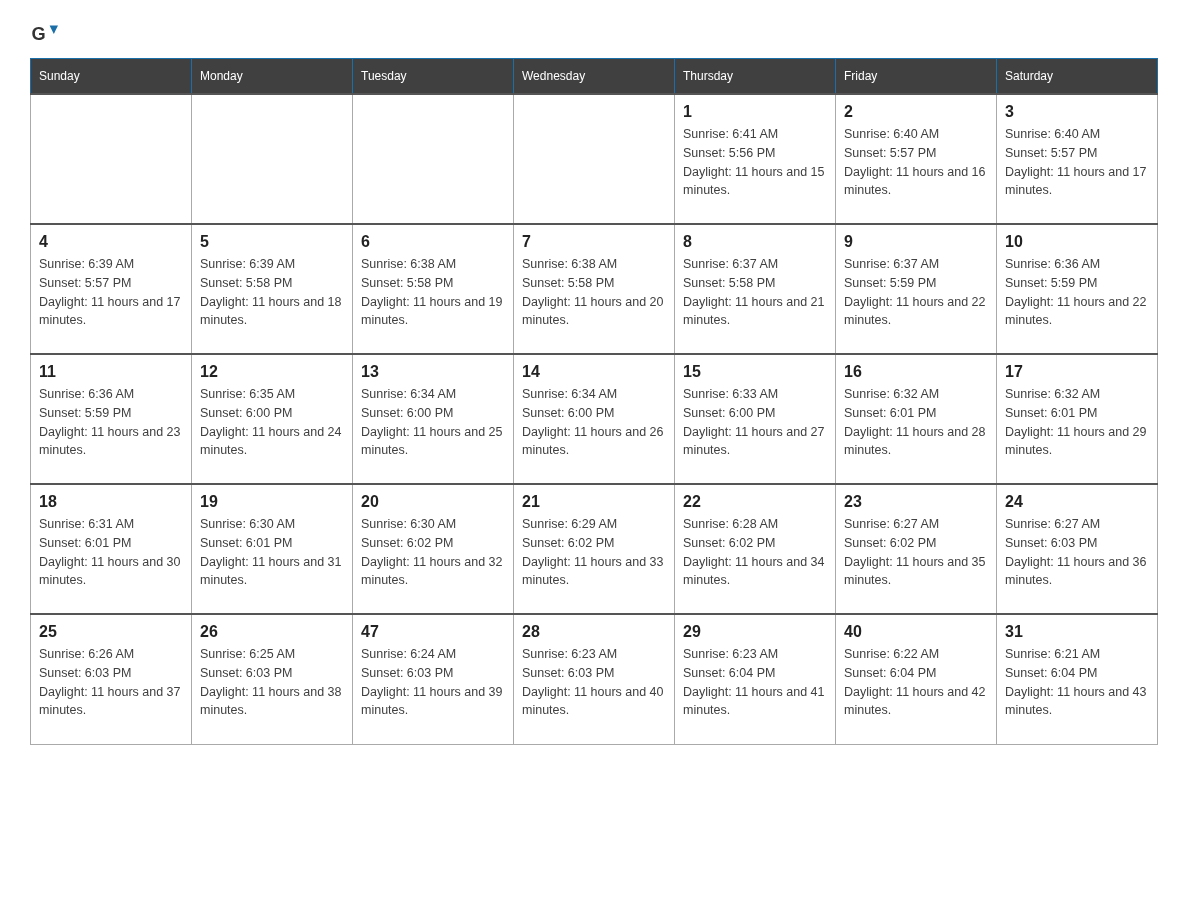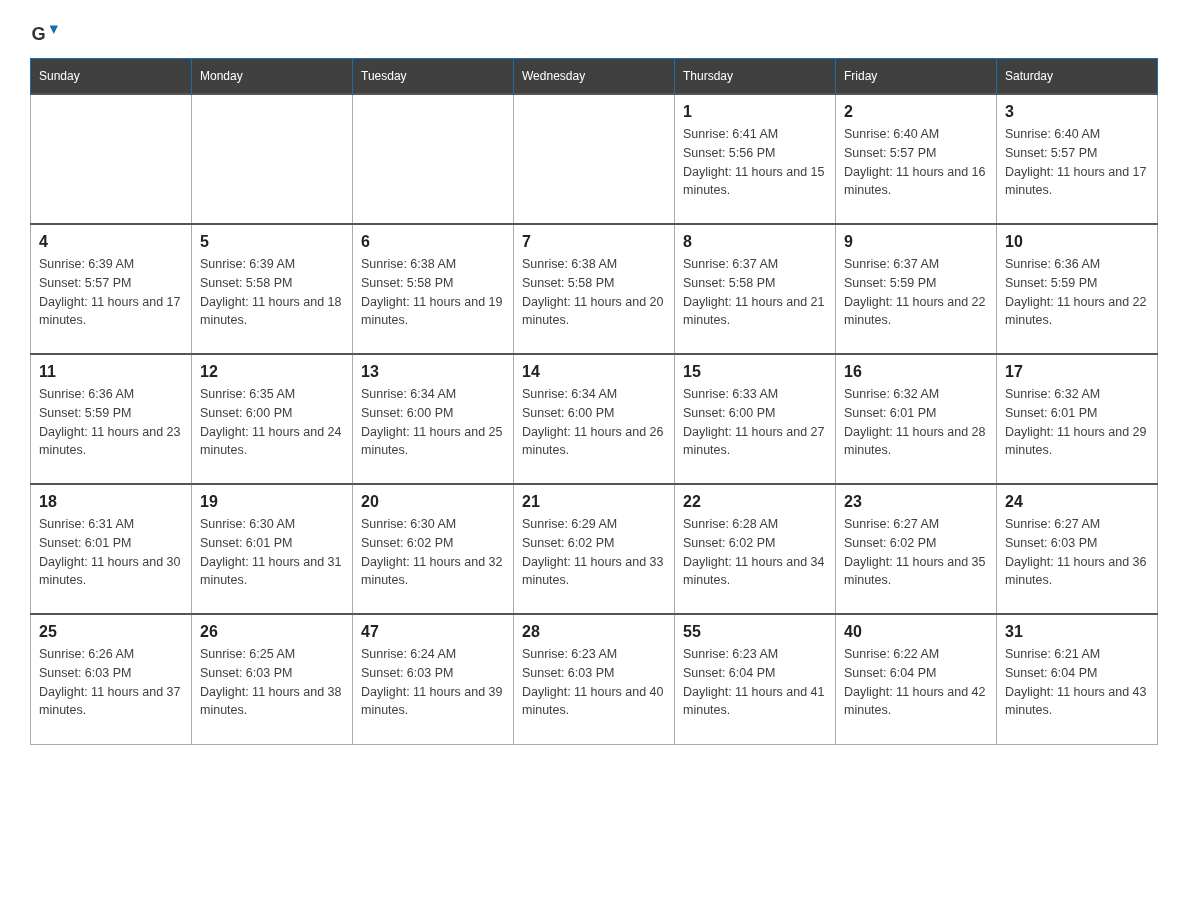--- a/index.html
+++ b/index.html
@@ -229,21 +229,21 @@
         </td>
         <td>
           <div class="day-number">47</div>
           <div class="day-info">Sunrise: 6:24 AM<br>Sunset: 6:03 PM<br>Daylight: 11 hours and 39 minutes.</div>
         </td>
         <td>
           <div class="day-number">28</div>
           <div class="day-info">Sunrise: 6:23 AM<br>Sunset: 6:03 PM<br>Daylight: 11 hours and 40 minutes.</div>
         </td>
         <td>
-          <div class="day-number">55</div>
+          <div class="day-number">29</div>
           <div class="day-info">Sunrise: 6:23 AM<br>Sunset: 6:04 PM<br>Daylight: 11 hours and 41 minutes.</div>
         </td>
         <td>
           <div class="day-number">40</div>
           <div class="day-info">Sunrise: 6:22 AM<br>Sunset: 6:04 PM<br>Daylight: 11 hours and 42 minutes.</div>
         </td>
         <td>
           <div class="day-number">31</div>
           <div class="day-info">Sunrise: 6:21 AM<br>Sunset: 6:04 PM<br>Daylight: 11 hours and 43 minutes.</div>
         </td>

